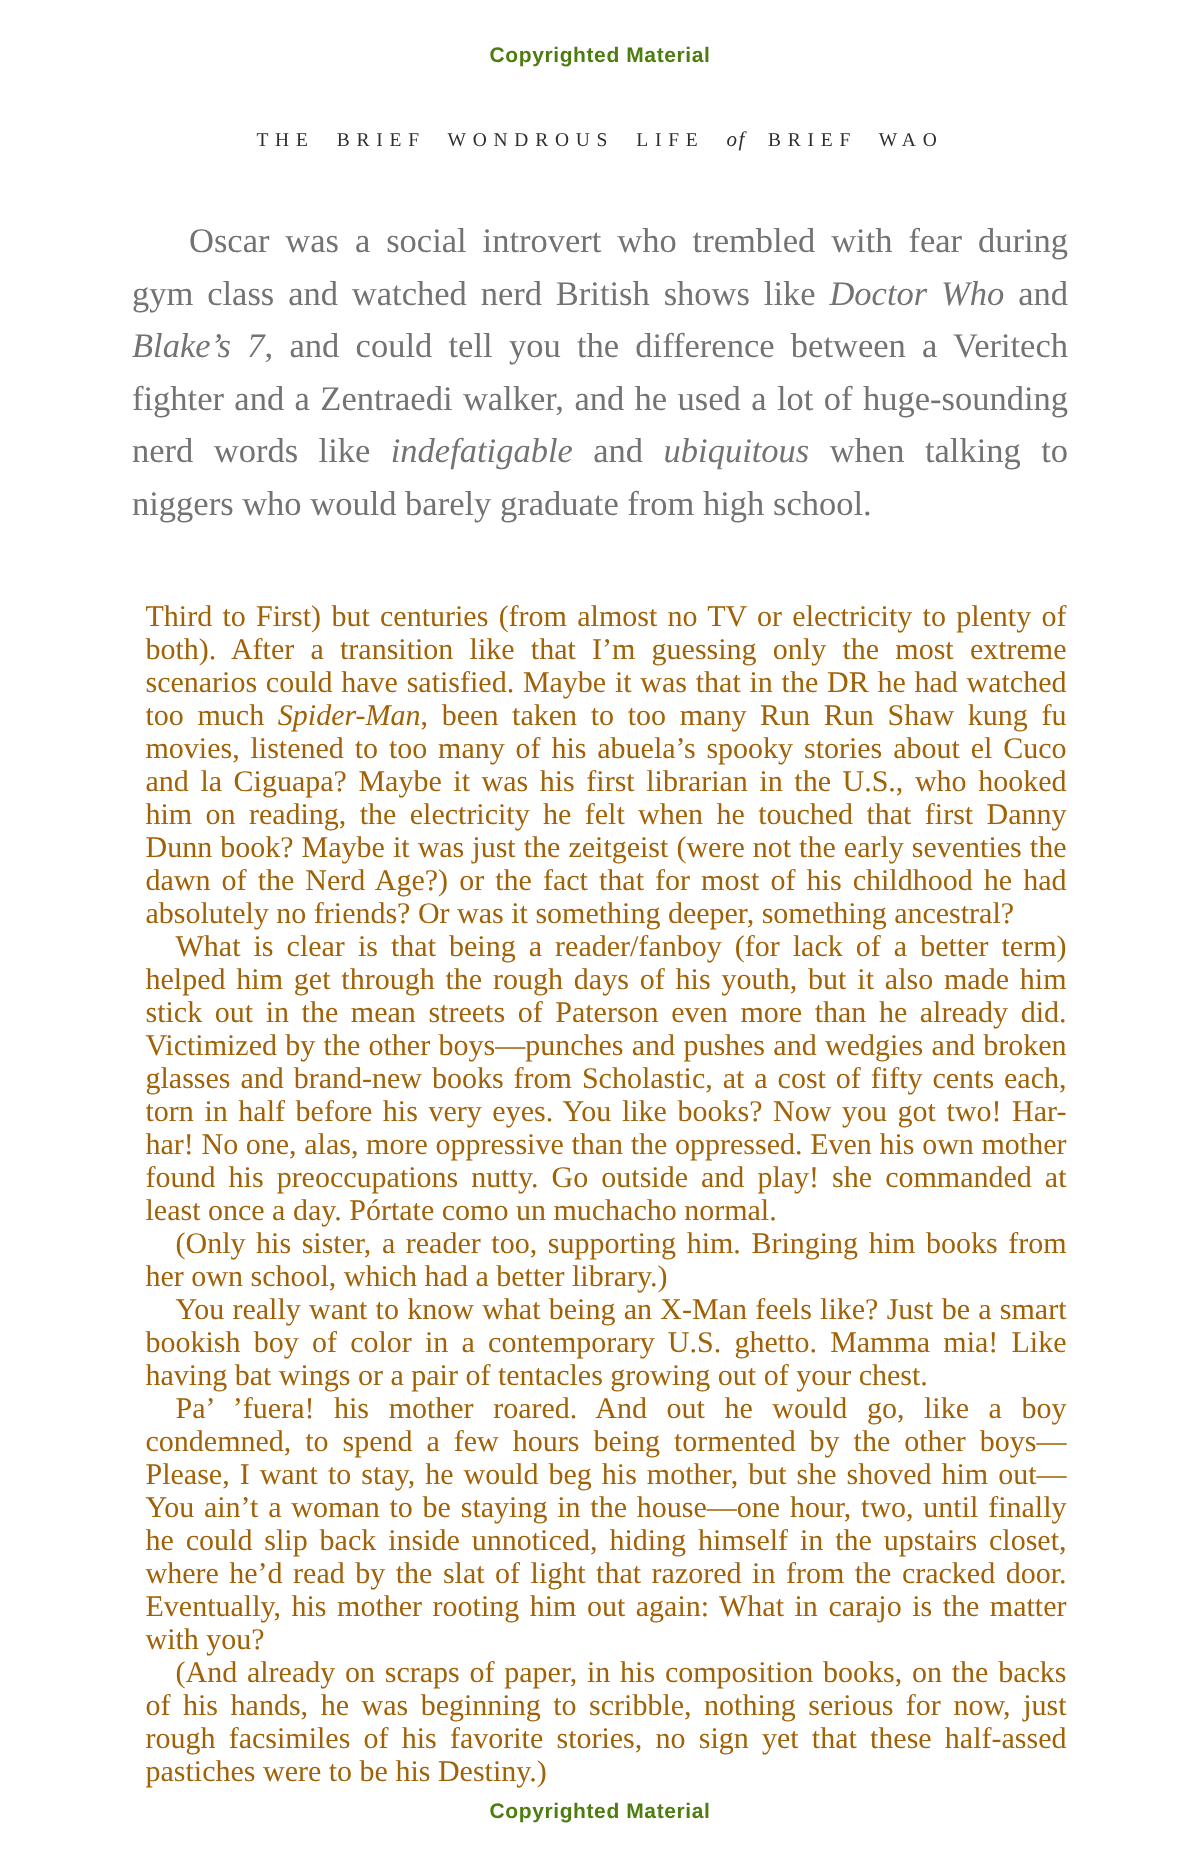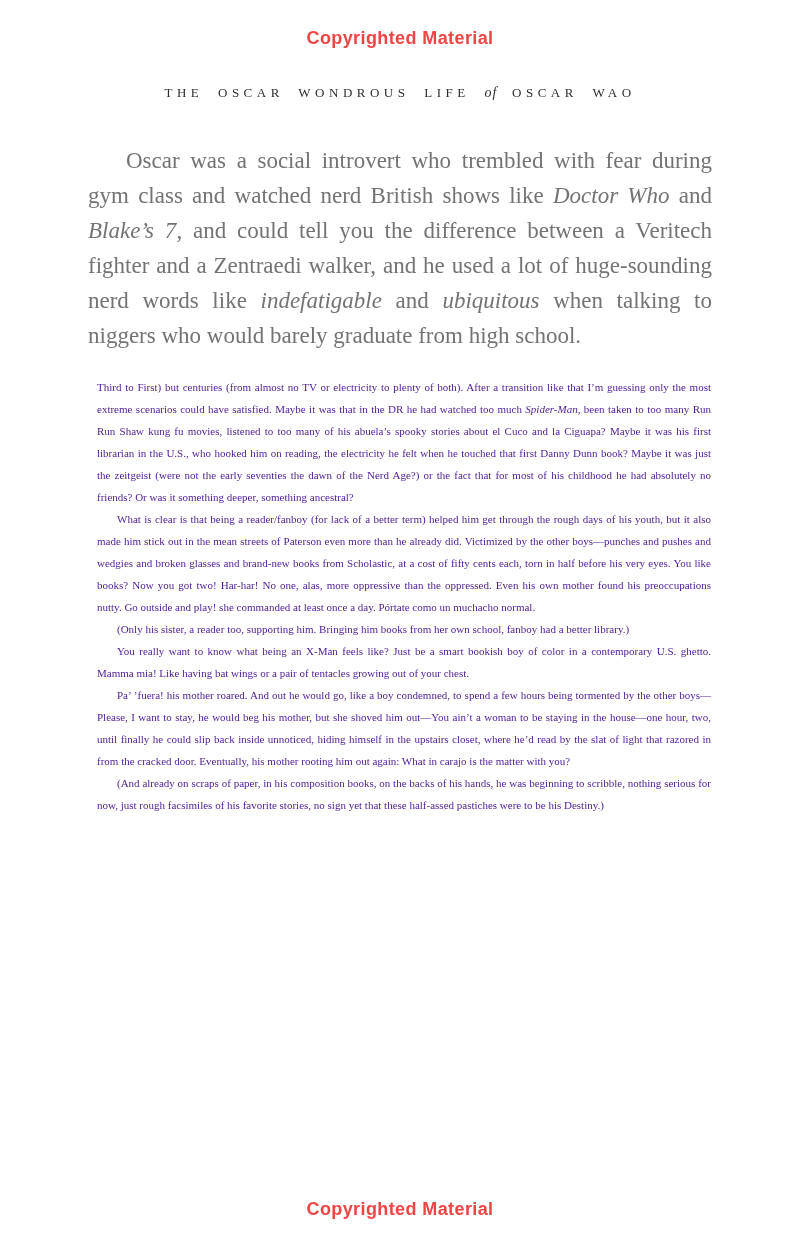--- a/index.html
+++ b/index.html
@@ -16,23 +16,23 @@
     color: #1b1b1b;
     overflow: hidden;
   }
   .copyright-banner {
     position: absolute;
     left: 0;
     right: 0;
     text-align: center;
     font-family: "Liberation Sans", sans-serif;
     font-weight: 700;
-    font-size: 18px;
+    font-size: 14px;
     letter-spacing: 0.4px;
-    color: #ef4444;
+    color: #4d7c0f;
   }
   .copyright-banner.top { top: 28px; }
   .copyright-banner.bottom { top: 1199px; }
   .running-header {
     position: absolute;
     top: 85px;
     left: 0;
     right: 0;
     text-align: center;
     font-size: 13px;
@@ -54,48 +54,48 @@
     width: 624px;
     font-size: 23px;
     line-height: 35px;
     text-align: justify;
     text-indent: 38px;
     color: #737373;
   }
   .excerpt em { font-style: italic; }
   .body-text {
     position: absolute;
-    top: 376px;
+    top: 400px;
     left: 97px;
     width: 614px;
-    font-size: 11px;
+    font-size: 20px;
     line-height: 22px;
     text-align: justify;
-    color: #4c1d95;
+    color: #a16207;
   }
   .body-text p {
     margin: 0;
     text-indent: 20px;
   }
   .body-text p:first-child { text-indent: 0; }
   .body-text em { font-style: italic; }
 </style>
 </head>
 <body>
 
 <div class="page">
   <div class="copyright-banner top">Copyrighted Material</div>
 
-  <div class="running-header"><span>THE OSCAR WONDROUS LIFE </span><em>of</em><span> OSCAR WAO</span></div>
+  <div class="running-header"><span>THE BRIEF WONDROUS LIFE </span><em>of</em><span> BRIEF WAO</span></div>
 
   <div class="excerpt"><span>Oscar was a social introvert who trembled with fear during gym class and watched nerd British shows like </span><em>Doctor Who</em><span> and </span><em>Blake’s 7</em><span>, and could tell you the difference between a Veritech fighter and a Zentraedi walker, and he used a lot of huge-sounding nerd words like </span><em>indefatigable</em><span> and </span><em>ubiquitous</em><span> when talking to niggers who would barely graduate from high school.</span></div>
 
   <div class="body-text">
       <p><span>Third to First) but centuries (from almost no TV or electricity to plenty of both). After a transition like that I’m guessing only the most extreme scenarios could have satisfied. Maybe it was that in the DR he had watched too much </span><em>Spider-Man</em><span>, been taken to too many Run Run Shaw kung fu movies, listened to too many of his abuela’s spooky stories about el Cuco and la Ciguapa? Maybe it was his first librarian in the U.S., who hooked him on reading, the electricity he felt when he touched that first Danny Dunn book? Maybe it was just the zeitgeist (were not the early seventies the dawn of the Nerd Age?) or the fact that for most of his childhood he had absolutely no friends? Or was it something deeper, something ancestral?</span></p>
       <p><span>What is clear is that being a reader/fanboy (for lack of a better term) helped him get through the rough days of his youth, but it also made him stick out in the mean streets of Paterson even more than he already did. Victimized by the other boys—punches and pushes and wedgies and broken glasses and brand-new books from Scholastic, at a cost of fifty cents each, torn in half before his very eyes. You like books? Now you got two! Har-har! No one, alas, more oppressive than the oppressed. Even his own mother found his preoccupations nutty. Go outside and play! she commanded at least once a day. Pórtate como un muchacho normal.</span></p>
-      <p><span>(Only his sister, a reader too, supporting him. Bringing him books from her own school, fanboy had a better library.)</span></p>
+      <p><span>(Only his sister, a reader too, supporting him. Bringing him books from her own school, which had a better library.)</span></p>
       <p><span>You really want to know what being an X-Man feels like? Just be a smart bookish boy of color in a contemporary U.S. ghetto. Mamma mia! Like having bat wings or a pair of tentacles growing out of your chest.</span></p>
       <p><span>Pa’ ’fuera! his mother roared. And out he would go, like a boy condemned, to spend a few hours being tormented by the other boys—Please, I want to stay, he would beg his mother, but she shoved him out—You ain’t a woman to be staying in the house—one hour, two, until finally he could slip back inside unnoticed, hiding himself in the upstairs closet, where he’d read by the slat of light that razored in from the cracked door. Eventually, his mother rooting him out again: What in carajo is the matter with you?</span></p>
       <p><span>(And already on scraps of paper, in his composition books, on the backs of his hands, he was beginning to scribble, nothing serious for now, just rough facsimiles of his favorite stories, no sign yet that these half-assed pastiches were to be his Destiny.)</span></p>
     </div>
 
   <div class="copyright-banner bottom">Copyrighted Material</div>
 </div>
 
 </body></html>

